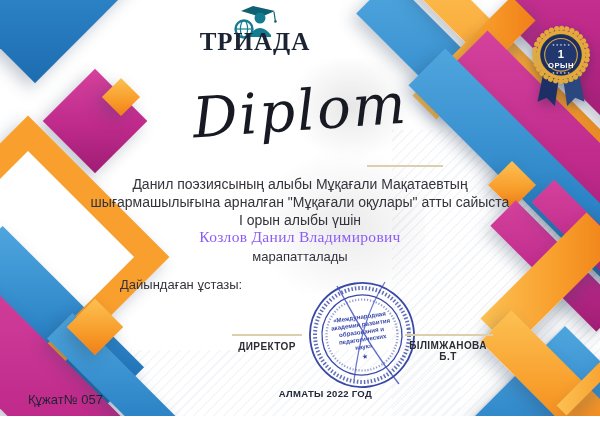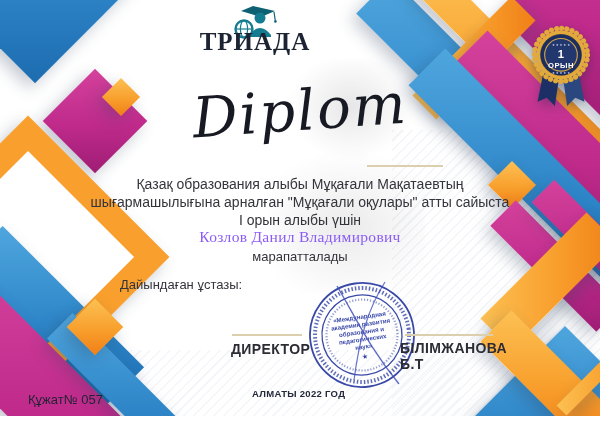--- a/index.html
+++ b/index.html
@@ -29,23 +29,23 @@
   .org-subtitle{left:105px;top:56px;width:300px;text-align:center;
     font-weight:bold;font-size:15px;color:#d6267f;}
   .diplom{left:150px;top:78px;width:300px;text-align:center;
     font-family:"DejaVu Serif",serif;font-style:italic;font-size:56px;
     color:#171a22;transform:rotate(-4deg);letter-spacing:2px;}
   .bodyline{left:60px;width:480px;text-align:center;font-size:14px;color:#34343c;}
   .recipient{left:60px;top:228px;width:480px;text-align:center;
     font-family:"Liberation Serif",serif;font-size:15.5px;color:#8b5cf6;letter-spacing:.3px;}
   .award-verb{left:60px;top:249px;width:480px;text-align:center;font-size:13px;color:#34343c;}
   .teacher{left:120px;top:277px;font-size:13px;color:#34343c;}
-  .sig{font-weight:bold;font-size:14px;letter-spacing:.4px;color:#2c2c34;text-align:left;}
+  .sig{font-weight:bold;font-size:10px;letter-spacing:.4px;color:#2c2c34;text-align:center;}
   .sigline{position:absolute;height:1.5px;background:#dccfae;}
-  .city{left:252px;top:388px;width:120px;text-align:left;font-weight:bold;
+  .city{left:252px;top:388px;width:120px;text-align:right;font-weight:bold;
     font-size:9.5px;color:#23283a;letter-spacing:.3px;}
   .docnum{left:28px;top:392px;font-size:13px;color:#1f2433;z-index:8;}
   .z5{z-index:5;}
 </style>
 </head>
 <body>
 
 <div class="page">
 
   <div class="stripes" style="left:392px;top:130px;width:215px;height:300px;opacity:.55"></div>
@@ -96,21 +96,21 @@
     <circle cx="32" cy="40" r="16" fill="#22376e" stroke="#cfa44c" stroke-width="1.1"></circle>
     <text x="32" y="31.5" text-anchor="middle" font-size="3.2" fill="#c9d2ee">★ ★ ★ ★ ★</text>
     <text x="32" y="43" text-anchor="middle" font-size="11" font-weight="bold" fill="#ffffff">1</text>
     <text x="32" y="52.5" text-anchor="middle" font-size="7.5" font-weight="bold" fill="#ffffff" letter-spacing="0.5">ОРЫН</text>
     <text x="32" y="58.5" text-anchor="middle" font-size="3.2" fill="#c9d2ee">★ ★ ★ ★ ★</text>
   </svg>
 
   <div class="t diplom z5">Diplom</div>
   <div class="sigline z5" style="left:367px;top:165px;width:76px"></div>
 
-  <div class="t bodyline z5" style="top:176px">Қазақ образования алыбы Мұқағали Мақатаевтың</div>
+  <div class="t bodyline z5" style="top:176px">Данил поэзиясының алыбы Мұқағали Мақатаевтың</div>
   <div class="t bodyline z5" style="top:194px">шығармашылығына арналған "Мұқағали оқулары" атты сайыста</div>
   <div class="t bodyline z5" style="top:212px">І орын алыбы үшін</div>
   <div class="t recipient z5">Козлов Данил Владимирович</div>
   <div class="t award-verb z5">марапатталады</div>
   <div class="t teacher z5">Дайындаған ұстазы:</div>
 
   <div class="sigline z5" style="left:232px;top:334px;width:70px"></div>
   <div class="t sig z5" style="left:231px;top:341px;width:72px">ДИРЕКТОР</div>
   <div class="sigline z5" style="left:405px;top:334px;width:88px"></div>
   <div class="t sig z5" style="left:400px;top:340px;width:96px">БІЛІМЖАНОВА Б.Т</div>

